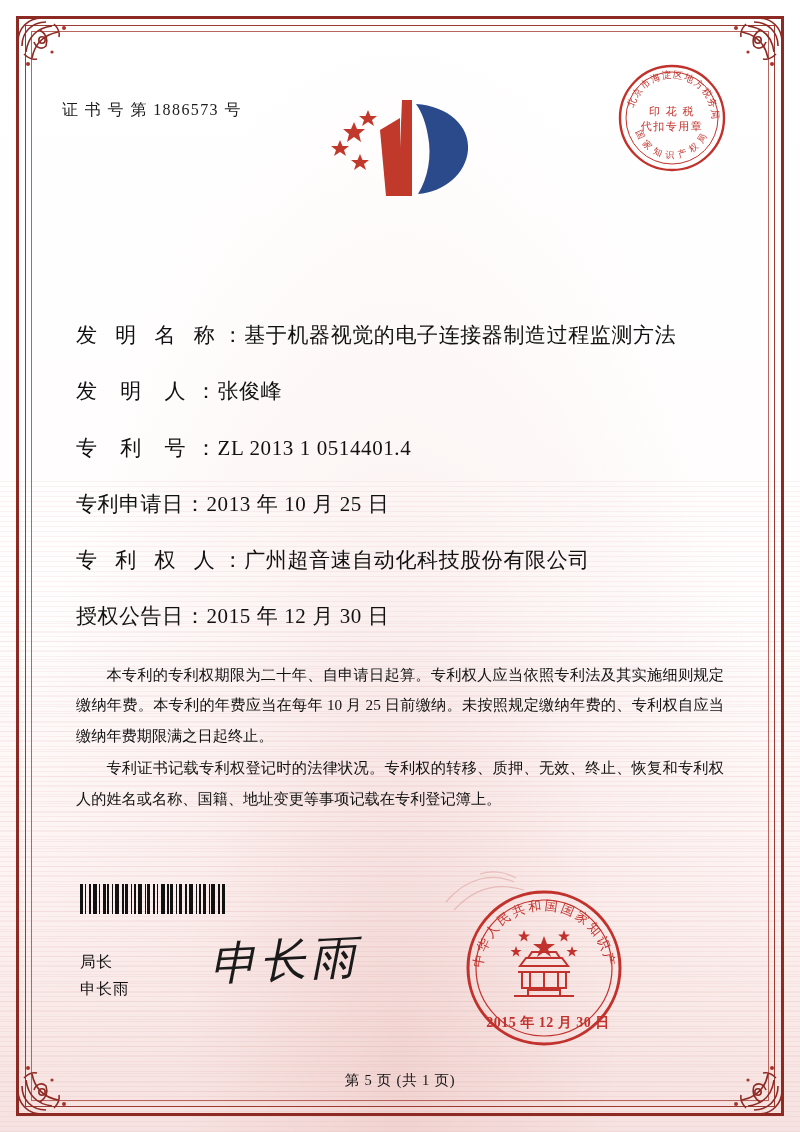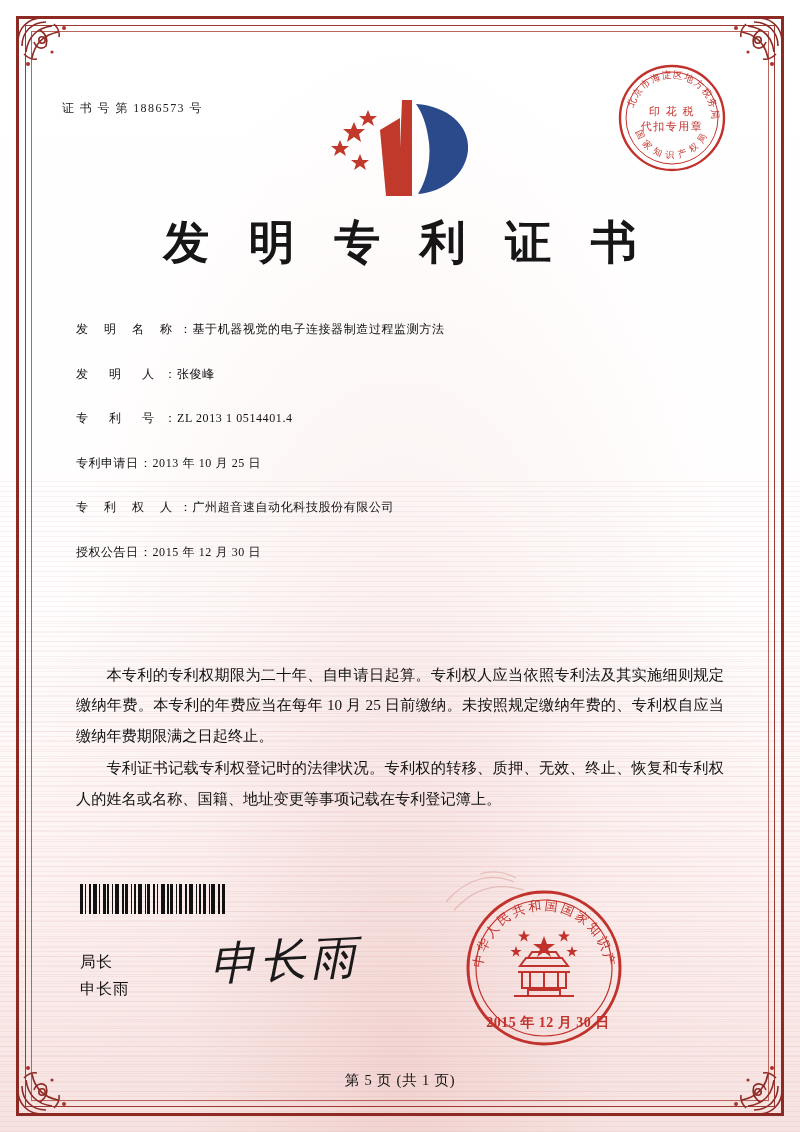--- a/index.html
+++ b/index.html
@@ -66,21 +66,21 @@
   }
   .corner.tl { left: 12px;  top: 12px; }
   .corner.tr { right: 12px; top: 12px;  transform: scaleX(-1); }
   .corner.bl { left: 12px;  bottom: 12px; transform: scaleY(-1); }
   .corner.br { right: 12px; bottom: 12px; transform: scale(-1,-1); }
 
   
   .cert-number {
     position: absolute;
     left: 62px; top: 100px;
-    font-size: 12px;
+    font-size: 16px;
     letter-spacing: 1.4px;
     color: #1d1d1d;
     white-space: nowrap;
   }
   .logo {
     position: absolute;
     left: 320px; top: 96px;
     width: 160px; height: 104px;
   }
   .seal-tax {
@@ -97,21 +97,21 @@
     letter-spacing: 14px;
     color: #161616;
     text-indent: 14px;
   }
 
   
   .fields {
     position: absolute;
     left: 76px; top: 322px;
     width: 640px;
-    font-size: 12px;
+    font-size: 21px;
     color: #111;
   }
   .field-row {
     display: flex;
     align-items: baseline;
     margin-bottom: 29px;
     line-height: 1.3;
   }
   .field-label {
     white-space: nowrap;
@@ -316,21 +316,20 @@
       <textPath href="#taxArcTop" startOffset="8%">北京市海淀区地方税务局</textPath>
     </text>
     <path id="taxArcBottom" d="M 18 58 A 38 38 0 0 0 94 58" fill="none"></path>
     <text font-size="9" fill="#c2322c" letter-spacing="1.2" font-family="'Liberation Serif', serif">
       <textPath href="#taxArcBottom" startOffset="10%">国 家 知 识 产 权 局</textPath>
     </text>
     <text x="56" y="53" text-anchor="middle" font-size="11" fill="#c2322c" letter-spacing="1.5" font-family="'Liberation Serif', serif">印 花 税</text>
     <text x="56" y="68" text-anchor="middle" font-size="11" fill="#c2322c" letter-spacing="1.5" font-family="'Liberation Serif', serif">代扣专用章</text>
   </svg>
 
-  <div class="title">发 明 专 利 证 书</div>
 
   <div class="fields">
     <div class="field-row">
       <span class="field-label sp4">发 明 名 称</span>
       <span class="field-sep">：</span>
       <span class="field-value">基于机器视觉的电子连接器制造过程监测方法</span>
     </div>
     <div class="field-row">
       <span class="field-label sp5">发 明 人</span>
       <span class="field-sep">：</span>

